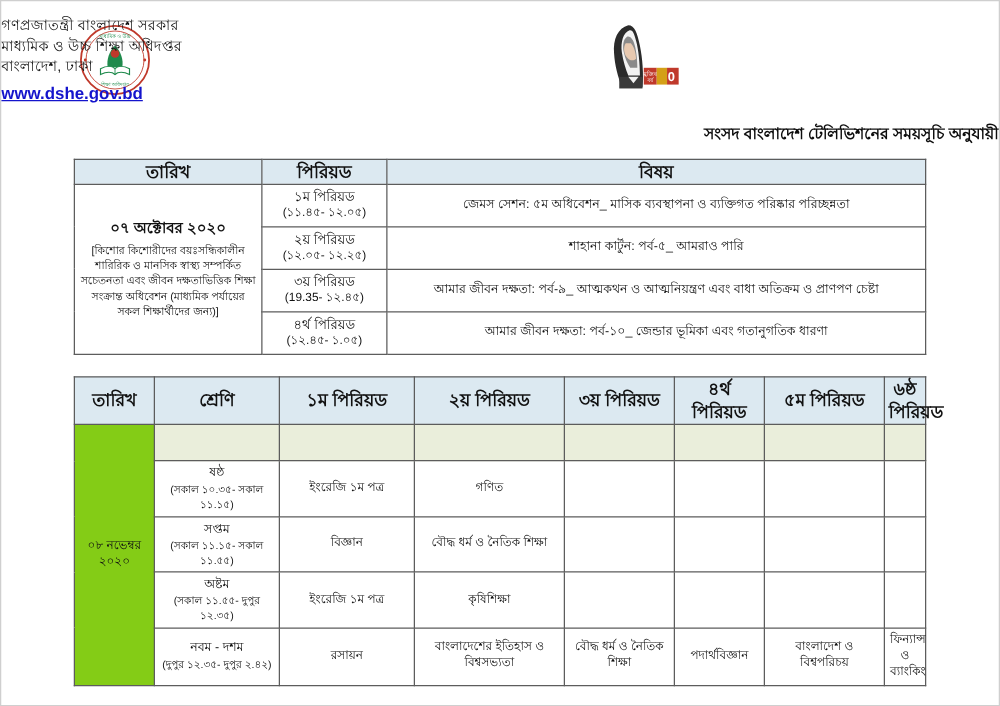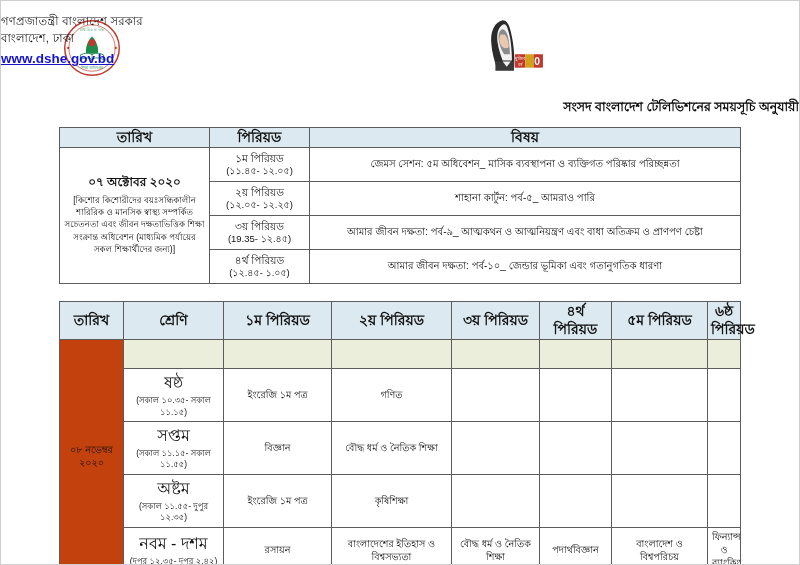--- a/index.html
+++ b/index.html
@@ -130,29 +130,29 @@
 
   
   .gap { height: 17px; }
   table.t2 th { background: #dce9f1; }
   table.t2 td {
     text-align: center;
     font-size: 9.6px;
     height: 22px;
   }
   table.t2 td.class-cell { line-height: 1.4; }
-  .class-name { display: block; font-size: 16px; }
+  .class-name { display: block; font-size: 10px; }
   .class-time { display: block; font-size: 8.4px; }
   .spacer-row td {
     background: #eaeedb;
     height: 11px;
     padding: 0;
   }
   .spacer-row td.blankdate {
-    background: #c2410c;
+    background: #84cc16;
   }
 </style>
 </head>
 <body>
 
 <div class="page">
 
   <div class="header">
 
     <svg class="gov-logo" viewBox="0 0 100 100">
@@ -163,20 +163,21 @@
       <path d="M30 62 C38 58 46 58 50 62 C54 58 62 58 70 62 L70 70 C62 66 54 66 50 70 C46 66 38 66 30 70 Z" fill="#ffffff" stroke="#1f8a4c" stroke-width="1.6"></path>
       <line x1="50" y1="62" x2="50" y2="70" stroke="#1f8a4c" stroke-width="1.2"></line>
       <text x="50" y="20" font-size="7" fill="#1f8a4c" text-anchor="middle" font-family="'Liberation Sans',sans-serif">মাধ্যমিক ও উচ্চ</text>
       <text x="50" y="86" font-size="6.5" fill="#1f8a4c" text-anchor="middle" font-family="'Liberation Sans',sans-serif">শিক্ষা অধিদপ্তর</text>
       <circle cx="9" cy="50" r="2" fill="#c0392b"></circle>
       <circle cx="91" cy="50" r="2" fill="#c0392b"></circle>
     </svg>
 
     <div class="header-text">
       <div class="header-line">গণপ্রজাতন্ত্রী বাংলাদেশ সরকার</div>
+      <div class="header-line">মাধ্যমিক ও উচ্চ শিক্ষা অধিদপ্তর</div>
       <div class="header-line">বাংলাদেশ, ঢাকা</div>
       <a class="header-url" href="#">www.dshe.gov.bd</a>
     </div>
 
     <svg class="mujib-logo" viewBox="0 0 120 120">
       <g>
         <path d="M38 8 C22 12 14 30 16 52 C17 70 22 88 28 104 L60 104 C62 84 60 60 56 40 C52 20 48 8 38 8 Z" fill="#2b2b2b"></path>
         <path d="M40 16 C30 20 26 34 28 50 C30 64 34 76 38 86 L56 86 C56 68 54 46 50 32 C47 21 45 15 40 16 Z" fill="#f2f2f2"></path>
         <path d="M36 26 C30 30 29 40 31 50 C33 60 37 68 41 74 L52 74 C52 60 50 44 47 36 C45 29 40 24 36 26 Z" fill="#8a8a8a"></path>
         <path d="M34 36 C30 42 31 52 36 58 C40 63 46 64 50 60 C50 50 46 40 42 36 Z" fill="#e8c9b0"></path>

